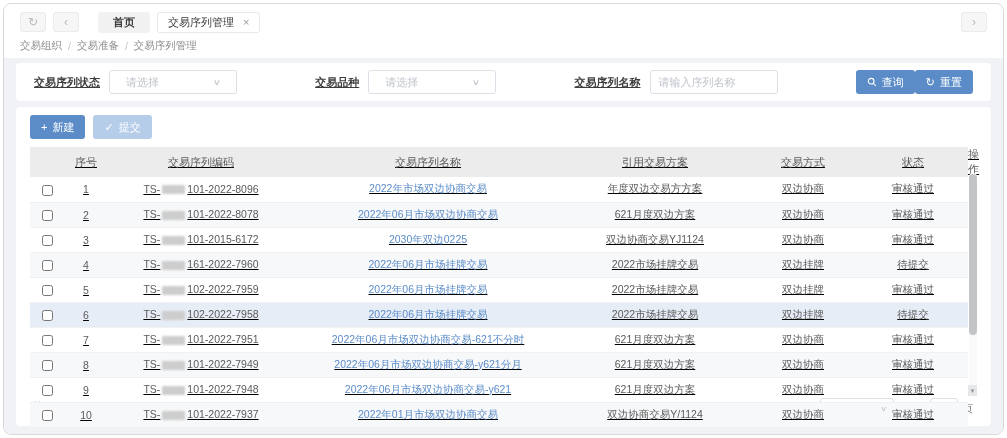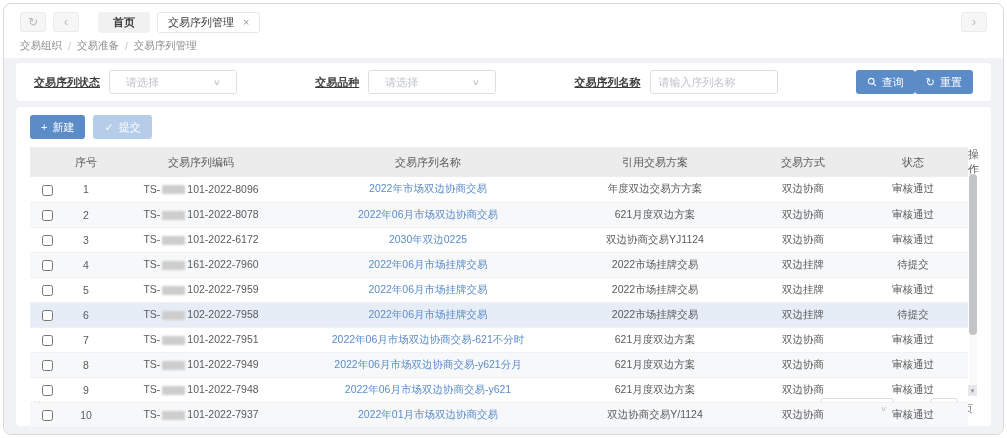--- a/index.html
+++ b/index.html
@@ -32,21 +32,21 @@
   .text-input::placeholder { color:#bfc3cb; }
   .btn { height:24px; border:none; border-radius:3px; background:#5b8cc8; color:#fff; font-size:11px; padding:0 11px; display:inline-flex; align-items:center; gap:5px; cursor:pointer; font-family:inherit; }
   .btn .bicon { font-size:11px; line-height:1; display:flex; align-items:center; }
   .btn.disabled { background:#b5cde9; cursor:default; }
   .btn-row { display:flex; }
 
   
   .table-card { flex:1; padding:8px 14px 4px 14px; display:flex; flex-direction:column; min-height:0; }
   .toolbar { display:flex; gap:8px; flex:none; }
   .table-wrap { position:relative; margin-top:8px; flex:1; min-height:0; }
-  table { width:calc(100% - 9px); border-collapse:collapse; table-layout:fixed; }
+  table { width:calc(100% - 9px); border-collapse:collapse; table-layout:fixed;text-decoration:underline; }
   thead th { background:#ececec; height:26px; font-size:11px; font-weight:400; color:#5a5a5a; text-align:center; }
   tbody td { height:25px; font-size:10.5px; color:#5a5a5a; text-align:center; border-bottom:1px solid #f1f1f1; overflow:hidden; white-space:nowrap; }
   tbody tr:nth-child(even) { background:#f7f8fa; }
   tbody tr.selected { background:#e7edf7; }
   td.cell-name, .op-link { color:#5b8cc8; cursor:pointer; }
   .cb { width:11px; height:11px; accent-color:#5b8cc8; vertical-align:middle; }
   .redact { display:inline-block; width:23px; height:9px; background:#cdcdcd; border-radius:1px; filter:blur(1.3px); vertical-align:middle; margin:0 2px 1px 2px; }
 
   
   .vscroll { position:absolute; top:26px; bottom:0; right:0; width:8px; background:#fafafa; border-radius:4px; }
@@ -190,21 +190,21 @@
                 <td><span>TS-</span><span class="redact"></span><span>101-2022-8078</span></td>
                 <td class="cell-name">2022年06月市场双边协商交易</td>
                 <td>621月度双边方案</td>
                 <td>双边协商</td>
                 <td>审核通过</td>
                 <td></td>
               </tr>
               <tr>
                 <td><input class="cb" type="checkbox" style=""></td>
                 <td>3</td>
-                <td><span>TS-</span><span class="redact"></span><span>101-2022-6172</span></td>
+                <td><span>TS-</span><span class="redact"></span><span>101-2015-6172</span></td>
                 <td class="cell-name">2030年双边0225</td>
                 <td>双边协商交易YJ1124</td>
                 <td>双边协商</td>
                 <td>审核通过</td>
                 <td></td>
               </tr>
               <tr>
                 <td><input class="cb" type="checkbox" style=""></td>
                 <td>4</td>
                 <td><span>TS-</span><span class="redact"></span><span>161-2022-7960</span></td>

